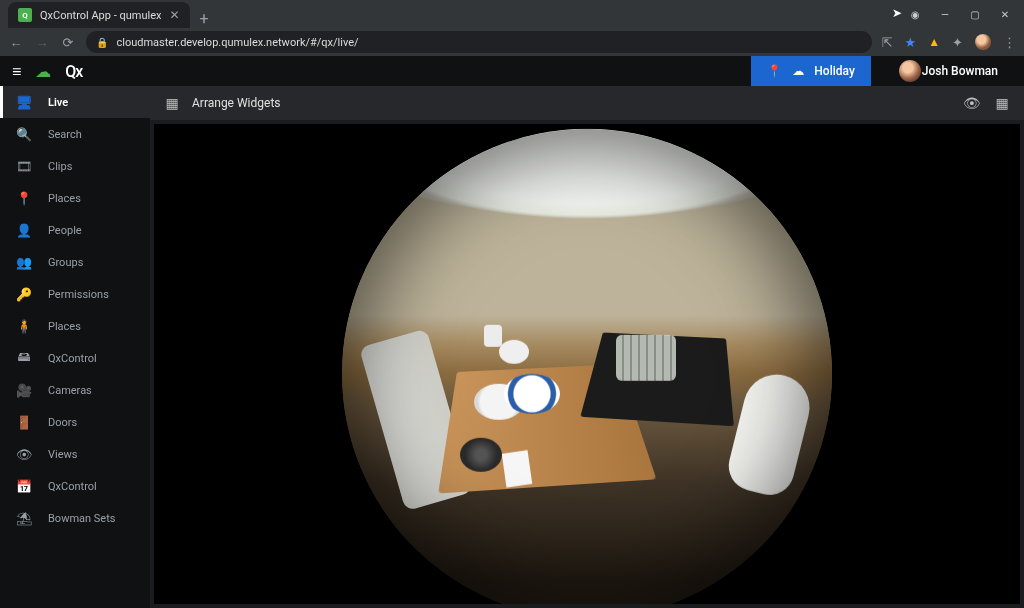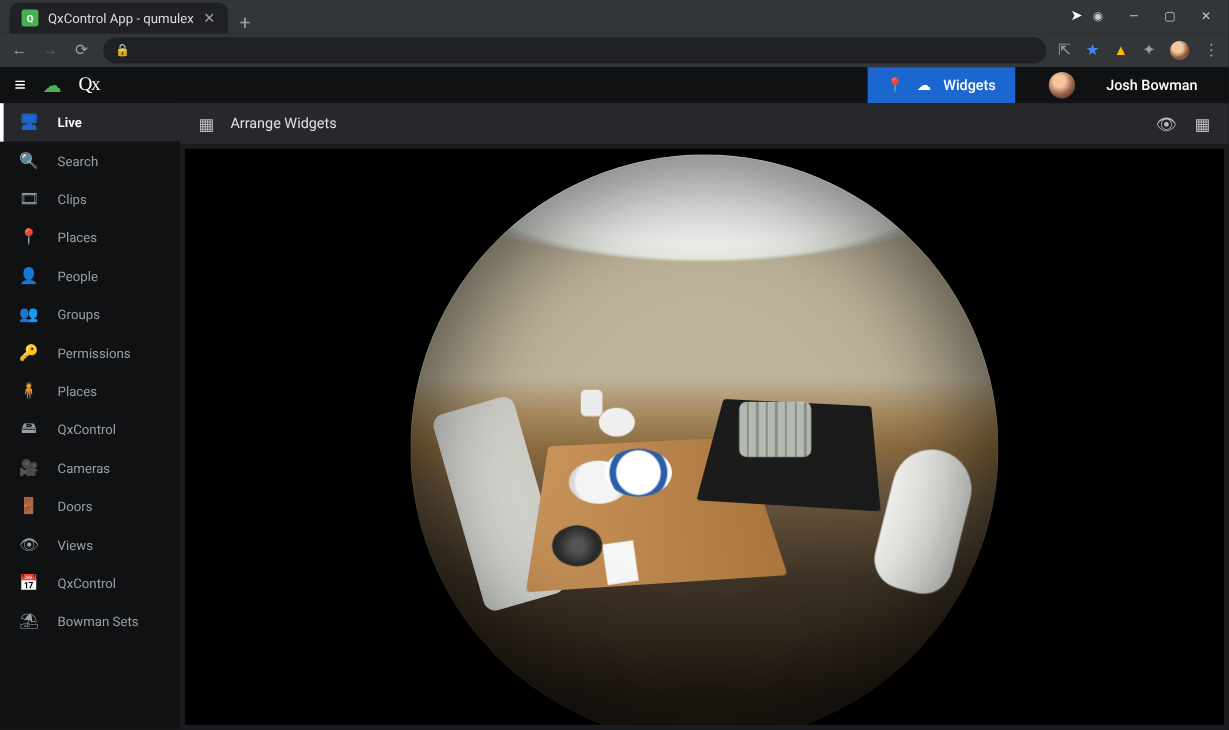--- a/index.html
+++ b/index.html
@@ -25,25 +25,25 @@
   .addr-right { display: flex; align-items: center; gap: 12px; }
   .addr-ico { color: #9aa0a6; font-size: 13px; }
   .star { color: #4285f4; }
   .drive { color:#fbbc04; font-size:12px;}
   .avatar-small { width:16px;height:16px;border-radius:50%; background: radial-gradient(circle at 40% 35%, #f4c7a1 30%, #8b5a3c 60%);}
   
   
   .app-header { height: 30px; background: #0f1113; display: flex; align-items: center; padding: 0 12px; gap: 14px; }
   .hamburger { color: #fff; font-size: 16px; }
   .cloud-ico { color: #4caf50; font-size: 16px; }
-  .logo { font-size: 16px; font-weight: 500; color: #fff; letter-spacing: -1px; font-family: Liberation Serif, serif; }
+  .logo { font-size: 16px; font-weight: 500; color: #fff; letter-spacing: -1px; }
   .header-spacer { flex: 1; }
   .loc-pill { height: 30px; background: #1b67cf; display: flex; align-items: center; padding: 0 16px; gap: 10px; color: #fff; font-size: 12px; font-weight: 500; }
   .loc-pill .pin { font-size: 12px; }
-  .user-chip { display: flex; align-items: center; gap: 26px; padding: 0 14px; color: #fff; font-size: 12px; font-weight: 500; }
+  .user-chip { display: flex; align-items: center; gap: 1px; padding: 0 14px; color: #fff; font-size: 12px; font-weight: 500; }
   .avatar { width: 22px; height: 22px; border-radius: 50%; background: radial-gradient(circle at 40% 35%, #f4c7a1 25%, #a0664b 55%, #3a2a20 90%); }
   
   
   .app-body { display: flex; height: calc(608px - 28px - 28px - 30px); }
   
   .sidebar { width: 150px; background: #0f1113; padding-top: 0; }
   .side-item { height: 32px; display: flex; align-items: center; gap: 16px; padding-left: 16px; color: #9aa0a6; font-size: 11px; cursor: pointer; }
   .side-item .ico { width: 16px; text-align: center; font-size: 13px; }
   .side-item.active { background: #26282b; color: #fff; border-left: 3px solid #fff; padding-left: 13px; font-weight: 600; }
   .side-item.active .ico { color: #1b67cf; }
@@ -97,40 +97,41 @@
     <div class="win-btn">✕</div>
   </div>
 </div>
 
 <div class="addrbar">
   <div class="nav-ico">←</div>
   <div class="nav-ico fwd">→</div>
   <div class="nav-ico">⟳</div>
   <div class="omni">
     <span class="lock">🔒</span>
+    <span class="url">cloudmaster.develop.qumulex.network/#/qx/live/</span>
   </div>
   <div class="addr-right">
     <span class="addr-ico">⇱</span>
     <span class="addr-ico star">★</span>
     <span class="addr-ico drive">▲</span>
     <span class="addr-ico">✦</span>
     <div class="avatar-small"></div>
     <span class="addr-ico">⋮</span>
   </div>
 </div>
 
 <div class="app-header">
   <div class="hamburger">≡</div>
   <div class="cloud-ico">☁</div>
   <div class="logo"><span>Qx</span></div>
   <div class="header-spacer"></div>
   <div class="loc-pill">
     <span class="pin">📍</span>
     <span>☁</span>
-    <span>Widgets</span>
+    <span>Holiday</span>
   </div>
   <div class="user-chip">
     <div class="avatar"></div>
     <span>Josh Bowman</span>
   </div>
 </div>
 
 <div class="app-body">
   <div class="sidebar" id="sidebar">
       <div class="side-item active">

